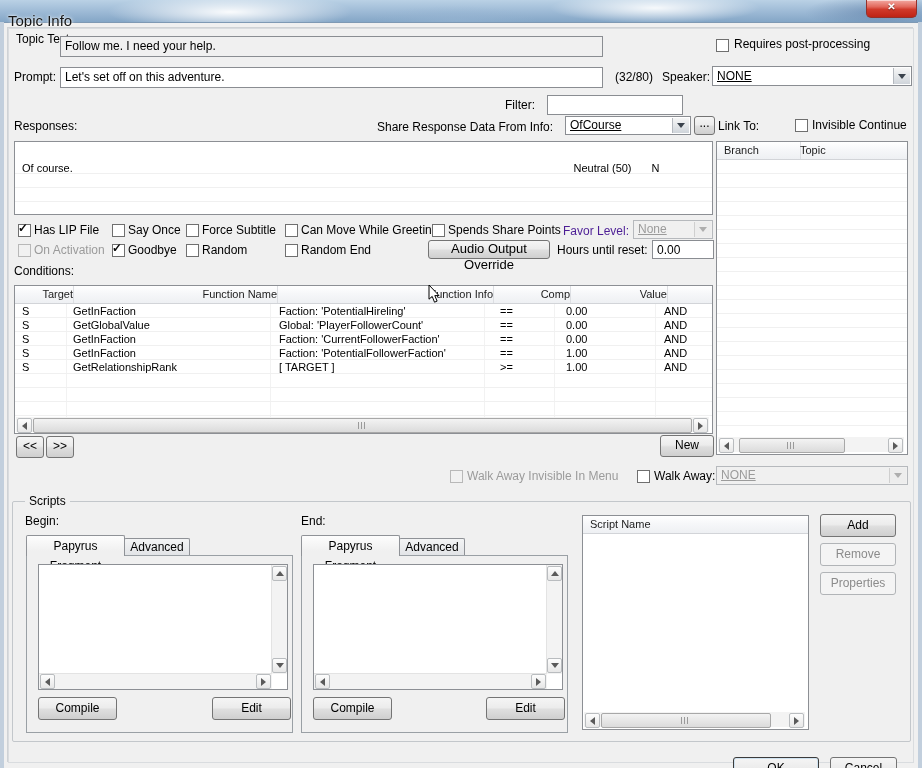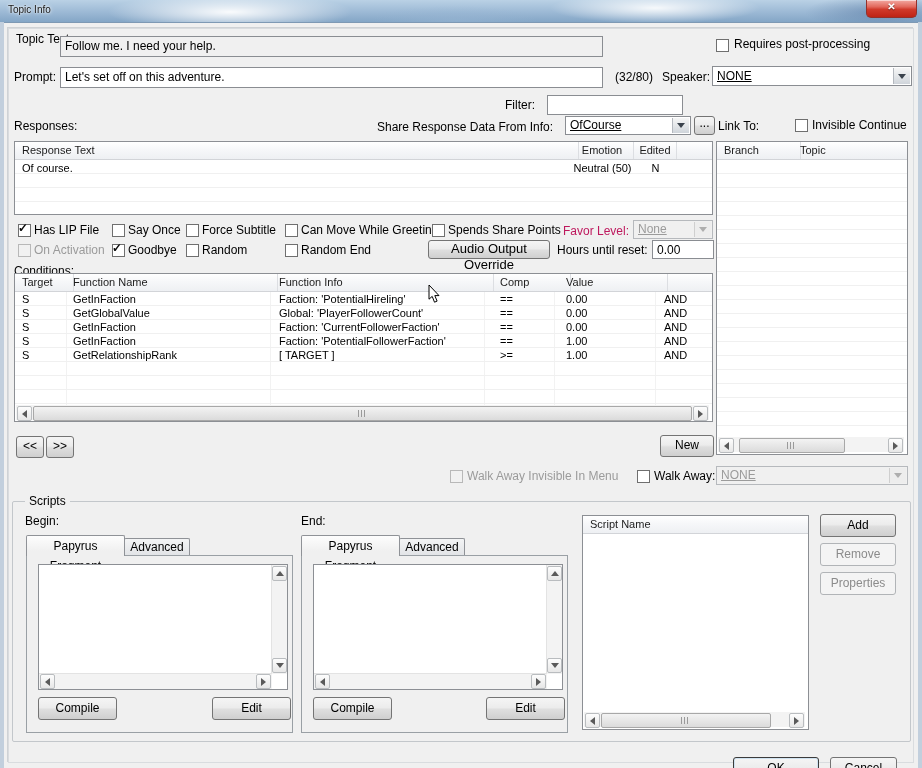--- a/index.html
+++ b/index.html
@@ -7,21 +7,21 @@
        font-family:"Liberation Sans",sans-serif;font-size:12px;color:#000;}
   
   .titlebar{position:absolute;left:0;top:0;width:922px;height:22px;
     background:
       radial-gradient(ellipse 170px 26px at 230px 12px, rgba(255,255,255,.95), rgba(255,255,255,0) 72%),
       radial-gradient(ellipse 150px 22px at 655px 8px, rgba(255,255,255,.9), rgba(255,255,255,0) 70%),
       radial-gradient(ellipse 120px 20px at 455px 20px, rgba(150,180,210,.55), rgba(255,255,255,0) 70%),
       radial-gradient(ellipse 100px 22px at 880px 12px, rgba(70,105,150,.45), rgba(255,255,255,0) 75%),
       linear-gradient(180deg,#bad1e5 0%,#9cb9d5 55%,#84a6c6 100%);
     border-bottom:1px solid #7e99b4;}
-  .title-text{position:absolute;left:8px;top:4px;font-size:10px;color:#161616;
+  .title-text{position:absolute;left:8px;top:12px;font-size:15px;color:#161616;
     text-shadow:0 0 4px rgba(255,255,255,.95),0 0 2px rgba(255,255,255,.9);white-space:nowrap;}
   .close-btn{position:absolute;left:866px;top:0;width:49px;height:17px;cursor:pointer;
     border:1px solid #93302a;border-top:none;border-radius:0 0 5px 5px;
     background:linear-gradient(180deg,#f3aaa2 0%,#e2685c 40%,#d03a2b 55%,#bf2315 100%);
     box-shadow:inset 0 1px 0 rgba(255,255,255,.55);}
   .close-x{position:absolute;left:0;right:0;top:1px;text-align:center;color:#fff;
     font-size:10px;font-weight:bold;text-shadow:0 1px 1px rgba(0,0,0,.55);}
   .side{position:absolute;top:22px;width:4px;height:746px;background:#c2cfdd;}
   .etch{position:absolute;left:8px;top:28px;width:904px;height:733px;
     border:1px solid #d9dcdf;box-shadow:-1px -1px 0 #cfd2d5;}
@@ -127,26 +127,20 @@
         <span class="arr" style="top:5px;"></span>
       </span>
   </div>
   <div class="btn" style="left:694px;top:116px;width:19px;height:17px;line-height:13px;">...</div>
   <div class="lbl" style="left:718px;top:119px;">Link To:</div>
   <span class="cb" style="left:795px;top:119px;"></span>
   <div class="lbl" style="left:812px;top:118px;">Invisible Continue</div>
 
   <div class="lv" style="left:14px;top:141px;width:697px;height:72px;">
     <div class="rowlines" style="left:0;top:18px;right:0;height:52px;"></div>
-    <div class="lv-head">
-      <div class="lv-col" style="left:0;width:556px;padding-left:7px;">Response Text</div>
-      <div class="lv-col center" style="left:556px;width:62px;">Emotion</div>
-      <div class="lv-col center" style="left:619px;width:42px;">Edited</div>
-      <div class="lv-col" style="left:662px;width:33px;border-right:none;"></div>
-    </div>
     <div>
       <div class="lv-cell" style="left:7px;top:19px;">Of course.</div>
       <div class="lv-cell center" style="left:556px;top:19px;width:63px;">Neutral (50)</div>
       <div class="lv-cell center" style="left:619px;top:19px;width:43px;">N</div>
     </div>
   </div>
 
   <div class="lv" style="left:716px;top:141px;width:190px;height:312px;">
     <div class="rowlines" style="left:0;top:18px;right:0;height:278px;"></div>
     <div class="lv-head">
@@ -171,21 +165,21 @@
     </span>
   <div class="lbl" style="left:34px;top:223px;">Has LIP File</div>
   <span class="cb" style="left:112px;top:224px;"></span>
   <div class="lbl" style="left:128px;top:223px;">Say Once</div>
   <span class="cb" style="left:186px;top:224px;"></span>
   <div class="lbl" style="left:202px;top:223px;">Force Subtitle</div>
   <span class="cb" style="left:285px;top:224px;"></span>
   <div class="lbl" style="left:301px;top:223px;">Can Move While Greeting</div>
   <span class="cb" style="left:432px;top:224px;"></span>
   <div class="lbl" style="left:448px;top:223px;">Spends Share Points</div>
-  <div class="lbl dis-txt" style="left:563px;top:224px;color:#be185d;">Favor Level:</div>
+  <div class="lbl dis-txt" style="left:563px;top:224px;color:#4c1d95;">Favor Level:</div>
   <div class="combo dis" style="left:633px;top:220px;width:78px;height:17px;">
     <span class="combo-text" style="top:1px;">None</span>
     <span class="combo-btn">
         <span class="arr" style="top:5px;"></span>
       </span>
   </div>
 
   <span class="cb dis" style="left:18px;top:244px;"></span>
   <div class="lbl dis-txt" style="left:34px;top:243px;">On Activation</div>
   <span class="cb" style="left:112px;top:244px;">
@@ -194,21 +188,21 @@
   <div class="lbl" style="left:128px;top:243px;">Goodbye</div>
   <span class="cb" style="left:186px;top:244px;"></span>
   <div class="lbl" style="left:202px;top:243px;">Random</div>
   <span class="cb" style="left:285px;top:244px;"></span>
   <div class="lbl" style="left:301px;top:243px;">Random End</div>
   <div class="btn" style="left:428px;top:240px;width:120px;height:17px;line-height:16px;font-size:13px;">Audio Output Override</div>
   <div class="lbl" style="left:557px;top:243px;">Hours until reset:</div>
   <div class="field" style="left:652px;top:240px;width:52px;height:15px;">0.00</div>
 
   <div class="lbl" style="left:14px;top:264px;">Conditions:</div>
-  <div class="lv" style="left:14px;top:273px;width:697px;height:147px;">
+  <div class="lv" style="left:14px;top:285px;width:697px;height:147px;text-align:right;">
     <div class="vline" style="left:51px;top:18px;height:113px;"></div>
     <div class="vline" style="left:255px;top:18px;height:113px;"></div>
     <div class="vline" style="left:469px;top:18px;height:113px;"></div>
     <div class="vline" style="left:539px;top:18px;height:113px;"></div>
     <div class="vline" style="left:640px;top:18px;height:113px;"></div>
     <div class="rowlines" style="left:0;top:18px;right:0;height:113px;"></div>
     <div class="lv-head">
       <div class="lv-col" style="left:0;width:51px;padding-left:7px;">Target</div>
       <div class="lv-col" style="left:51px;width:204px;padding-left:7px;">Function Name</div>
       <div class="lv-col" style="left:255px;width:214px;padding-left:9px;">Function Info</div>

